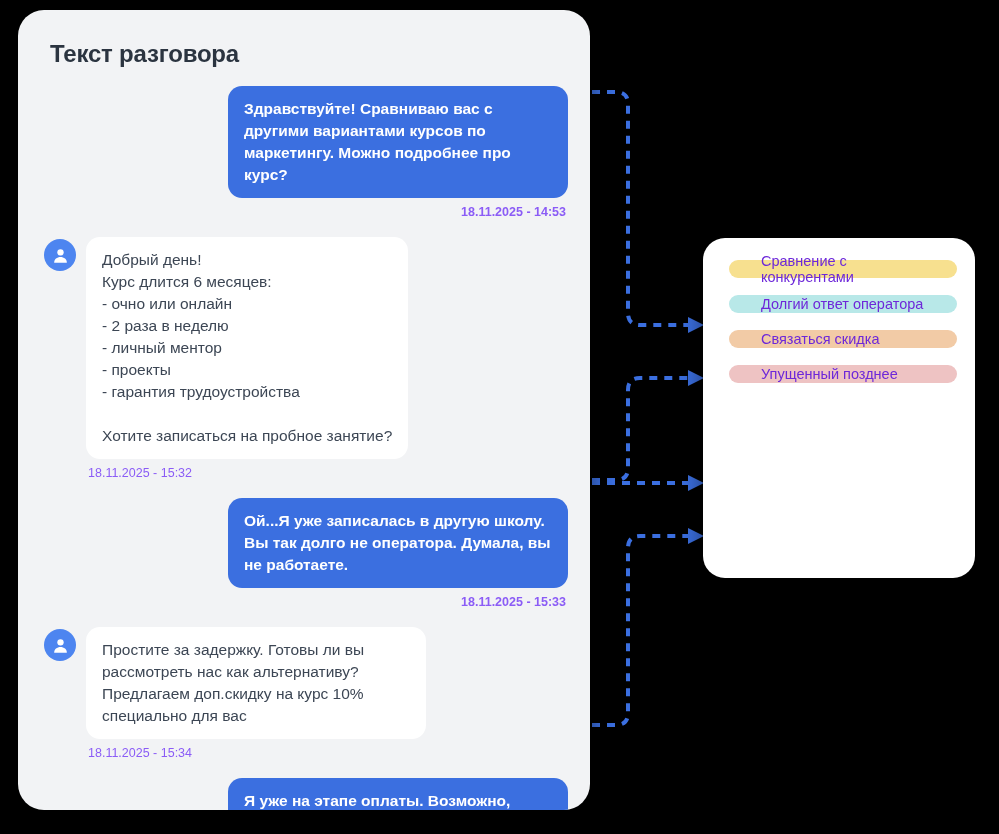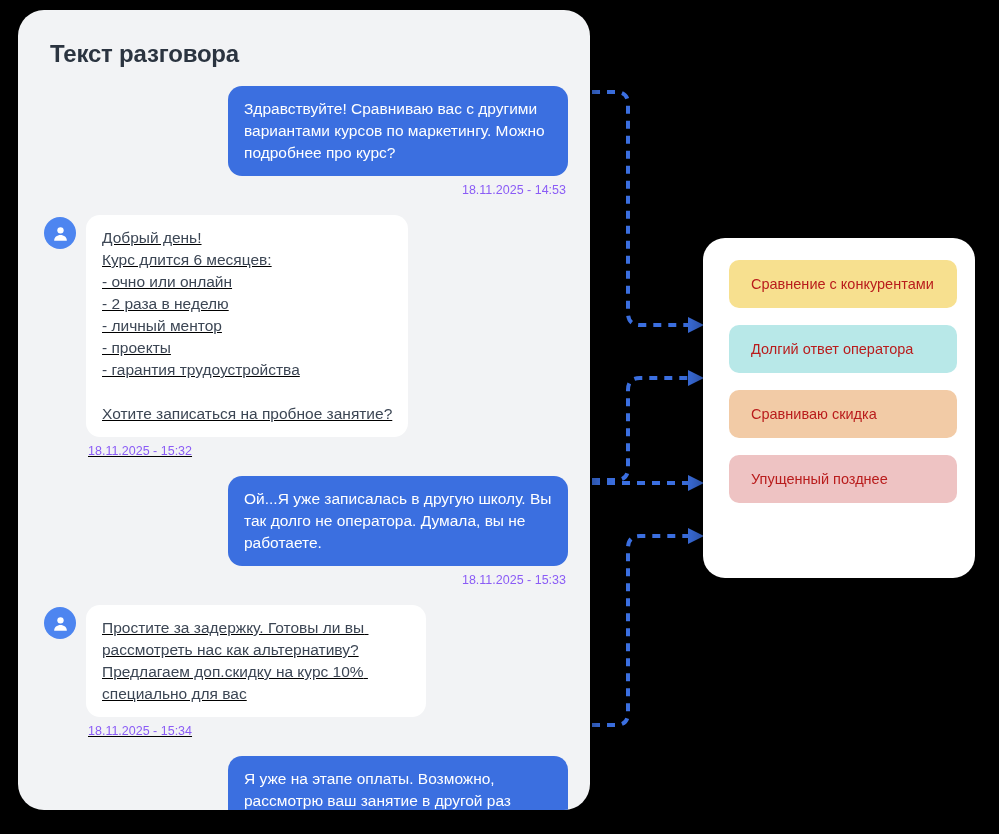--- a/index.html
+++ b/index.html
@@ -32,35 +32,35 @@
   }
   #chat-title {
     font-size: 24px;
     font-weight: bold;
     color: #2b3440;
     letter-spacing: -0.2px;
     margin: 4px 0 0 18px;
   }
 
   .msg-row { display: flex; margin-top: 18px; }
-  .msg-row.out { justify-content: flex-end; }
+  .msg-row.out { justify-content: flex-end; font-weight: bold; }
   .msg-row.in { justify-content: flex-start; align-items: flex-start; }
 
   .avatar {
     width: 32px; height: 32px;
     border-radius: 50%;
     background: #4d85f0;
     flex: 0 0 32px;
     margin: 2px 10px 0 12px;
     display: flex; align-items: center; justify-content: center;
   }
 
   .bubble-wrap { display: flex; flex-direction: column; max-width: 340px; }
   .bubble-wrap.out { align-items: flex-end; }
-  .bubble-wrap.in  { align-items: flex-start; text-decoration: underline; }
+  .bubble-wrap.in  { align-items: flex-start; }
 
   .bubble {
     font-size: 15.5px;
     line-height: 1.42;
     padding: 12px 16px;
     border-radius: 14px;
     white-space: pre-wrap;
     word-wrap: break-word;
   }
   .bubble.out {
@@ -96,28 +96,28 @@
     overflow: hidden;
   }
   #tags-title {
     font-size: 23px;
     font-weight: bold;
     color: #2b3440;
     margin: 2px 0 16px 8px;
     letter-spacing: -0.2px;
   }
   .tag {
-    height: 48px;
+    height: 18px;
     border-radius: 10px;
     display: flex;
     align-items: center;
-    padding: 0 22px;
+    padding: 0 32px;
     margin: 0 0 17px 8px;
     font-size: 14.5px;
-    color: #b91c1c;
+    color: #6d28d9;
     box-sizing: border-box;
   }
 
   
   #connectors {
     position: absolute;
     left: 0; top: 0;
     width: 999px; height: 834px;
     pointer-events: none;
   }
@@ -220,20 +220,20 @@
 
   <div id="tags-card">
 
     <div class="tag" style="background: rgb(247, 224, 143);">
       <span>Сравнение с конкурентами</span>
     </div>
     <div class="tag" style="background: rgb(184, 232, 232);">
       <span>Долгий ответ оператора</span>
     </div>
     <div class="tag" style="background: rgb(242, 203, 166);">
-      <span>Сравниваю скидка</span>
+      <span>Связаться скидка</span>
     </div>
     <div class="tag" style="background: rgb(238, 195, 195);">
       <span>Упущенный позднее</span>
     </div>
   </div>
 
 </div>
 
 </body></html>

